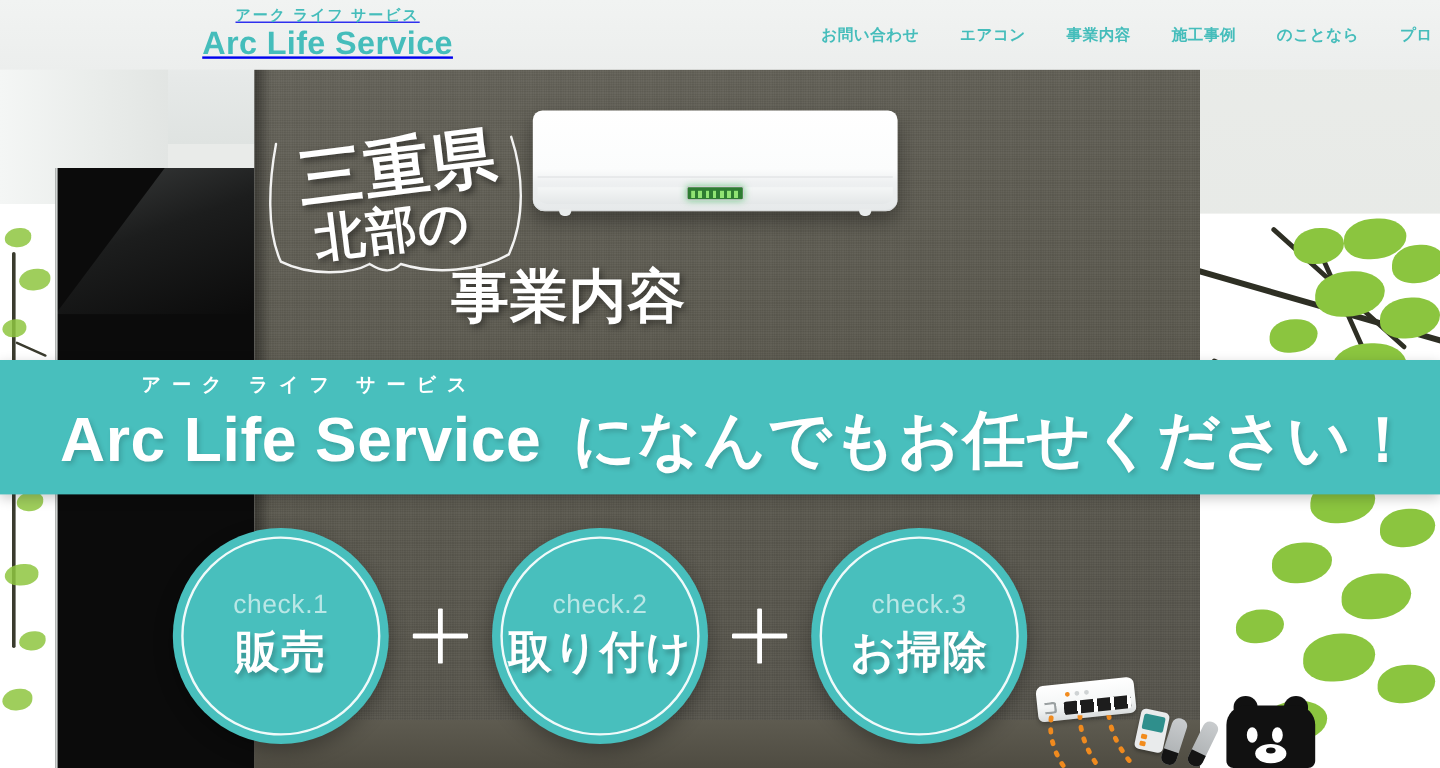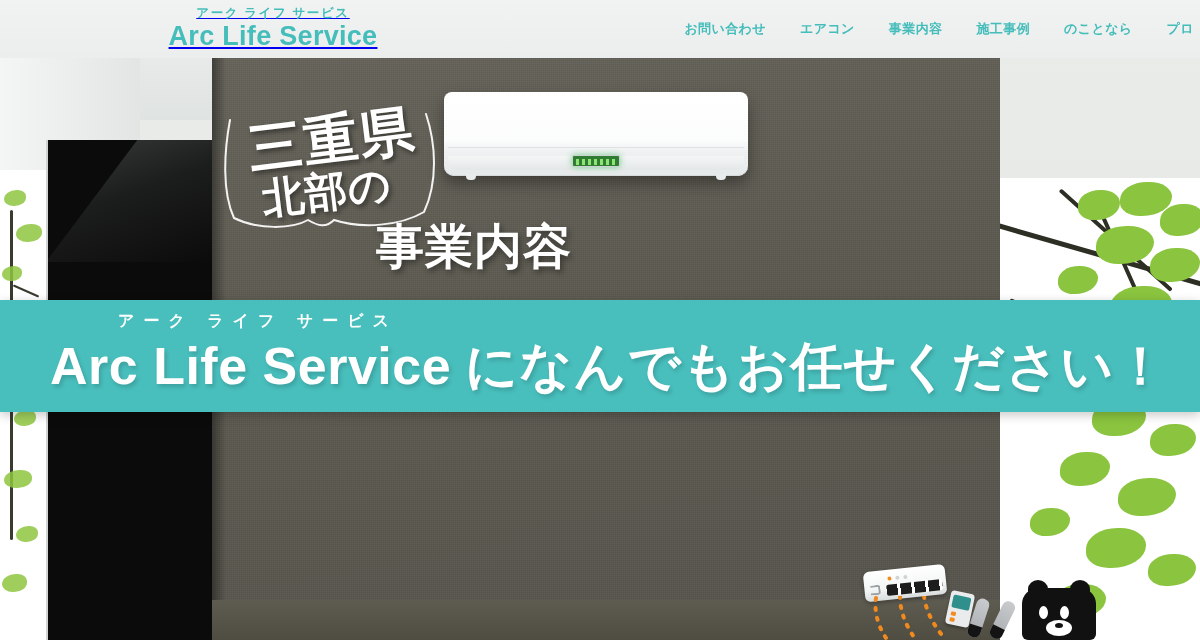--- a/index.html
+++ b/index.html
@@ -194,21 +194,21 @@
     letter-spacing:9px;
   }
   .band .main {
     position:absolute; left:50px; top:32px;
     font-size:52px; font-weight:900; color:#ffffff;
     white-space:nowrap; letter-spacing:0px;
     text-shadow:2px 3px 4px rgba(0,0,0,.16);
     display:flex; align-items:baseline;
   }
   .band .main .en { letter-spacing:.5px; }
-  .band .main .jp { margin-left:14px; letter-spacing:1px; }
+  .band .main .jp { margin-left:26px; letter-spacing:1px; }
 
   
   .checks {
     position:absolute; left:0; top:440px; width:1000px; height:200px;
     z-index:16;
     display:flex; align-items:flex-start; justify-content:center; gap:0;
   }
   .circle {
     position:relative; width:180px; height:180px; border-radius:50%;
     background:#48bfbd;
@@ -391,20 +391,36 @@
   </div>
 
   <div class="band">
     <div class="kana">アーク ライフ サービス</div>
     <div class="main">
       <span class="en">Arc Life Service</span>
       <span class="jp">になんでもお任せください！</span>
     </div>
   </div>
 
+  <div class="checks">
+    <div class="circle">
+      <span class="ck">check.1</span>
+      <span class="lbl">販売</span>
+    </div>
+    <div class="plus"></div>
+    <div class="circle">
+      <span class="ck">check.2</span>
+      <span class="lbl">取り付け</span>
+    </div>
+    <div class="plus"></div>
+    <div class="circle">
+      <span class="ck">check.3</span>
+      <span class="lbl">お掃除</span>
+    </div>
+  </div>
 
   <div class="mini-ac">
     <div class="sidebox"></div>
     <div class="dot-o"></div>
     <div class="dot-g"></div>
     <div class="dot-h"></div>
     <div class="grille"></div>
   </div>
 
   <svg class="airflow" viewBox="0 0 110 46" fill="none">

